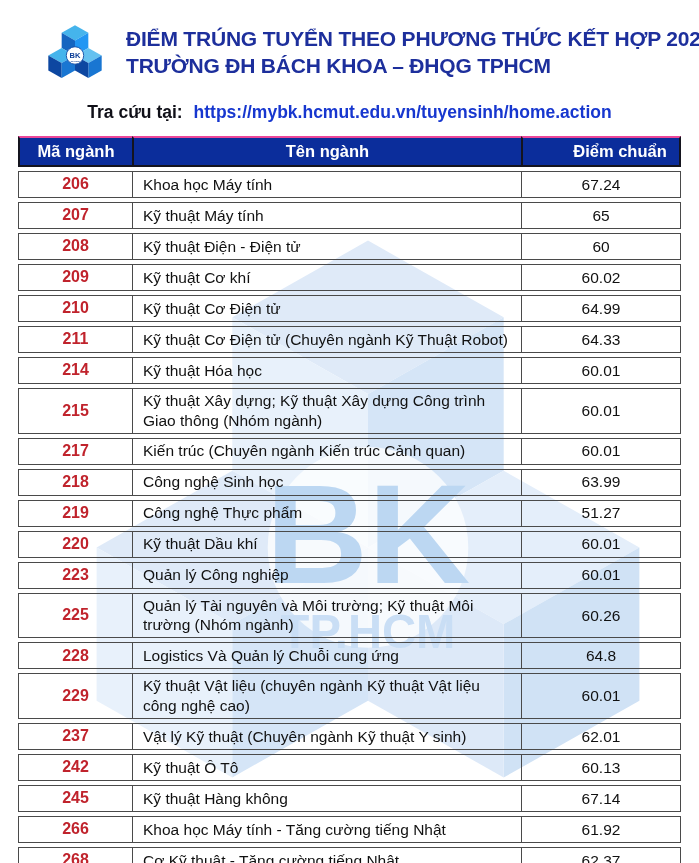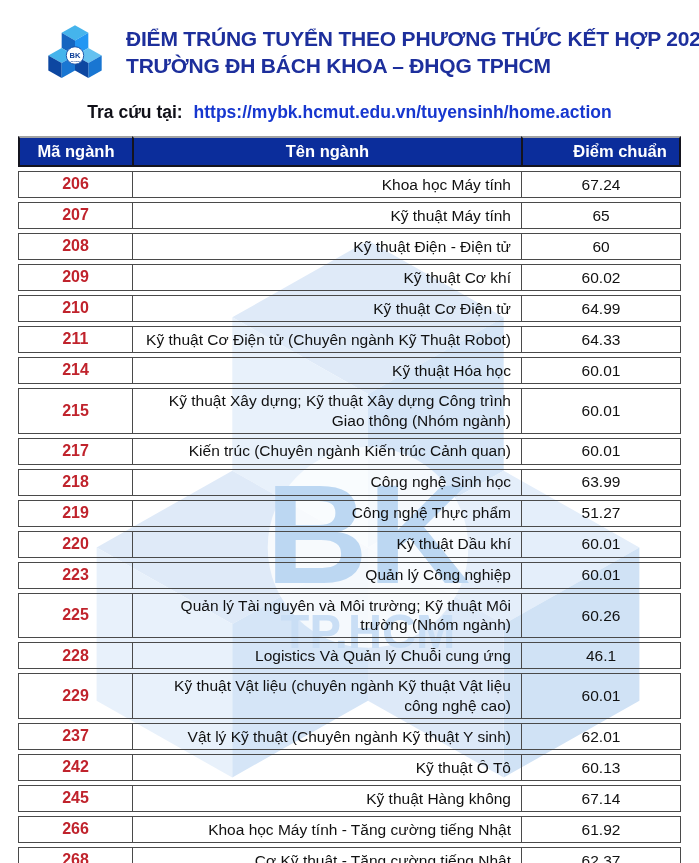--- a/index.html
+++ b/index.html
@@ -17,28 +17,28 @@
   .lookup .url{color:#1737cf;text-decoration:none;margin-left:6px;}
 
   
   .table-wrap{position:relative;margin:9px 18px 0 18px;}
   .watermark{position:absolute;left:55px;top:60px;width:590px;height:640px;z-index:0;pointer-events:none;}
   table.scores{position:relative;z-index:1;width:100%;border-collapse:separate;border-spacing:0 4px;table-layout:fixed;}
   col.c-code{width:114px;}
   col.c-score{width:160px;}
 
   th{background:#0b2d9b;color:#ffffff;font-size:16.5px;font-weight:bold;padding:4px 6px;
-     border-top:2px solid #a3a3a3;border-bottom:2px solid #14141e;border-left:2px solid #14141e;}
+     border-top:2px solid #ec4899;border-bottom:2px solid #14141e;border-left:2px solid #14141e;}
   th:last-child{border-right:2px solid #14141e;padding-left:44px;}
 
   td{background:transparent;padding:2px 10px;vertical-align:middle;font-size:15.5px;color:#111111;
      border-top:1px solid #4a4a4a;border-bottom:1px solid #4a4a4a;border-left:1px solid #4a4a4a;line-height:1.28;}
   td:last-child{border-right:1px solid #4a4a4a;}
   td.code{color:#c0232c;font-weight:bold;font-size:16px;text-align:center;}
-  td.name{text-align:right;}
+  td.name{text-align:left;}
   td.score{text-align:center;}
   tr.single td{height:21px;}
 </style>
 </head>
 <body>
 
 <div class="page">
 
   <div class="header-row">
     <svg class="logo" viewBox="0 0 100 96">
@@ -181,21 +181,21 @@
 
   <tr class="single">
     <td class="code">225</td>
     <td class="name">Quản lý Tài nguyên và Môi trường; Kỹ thuật Môi trường (Nhóm ngành)</td>
     <td class="score">60.26</td>
   </tr>
 
   <tr class="single">
     <td class="code">228</td>
     <td class="name">Logistics Và Quản lý Chuỗi cung ứng</td>
-    <td class="score">46.1</td>
+    <td class="score">64.8</td>
   </tr>
 
   <tr class="single">
     <td class="code">229</td>
     <td class="name">Kỹ thuật Vật liệu (chuyên ngành Kỹ thuật Vật liệu công nghệ cao)</td>
     <td class="score">60.01</td>
   </tr>
 
   <tr class="single">
     <td class="code">237</td>

